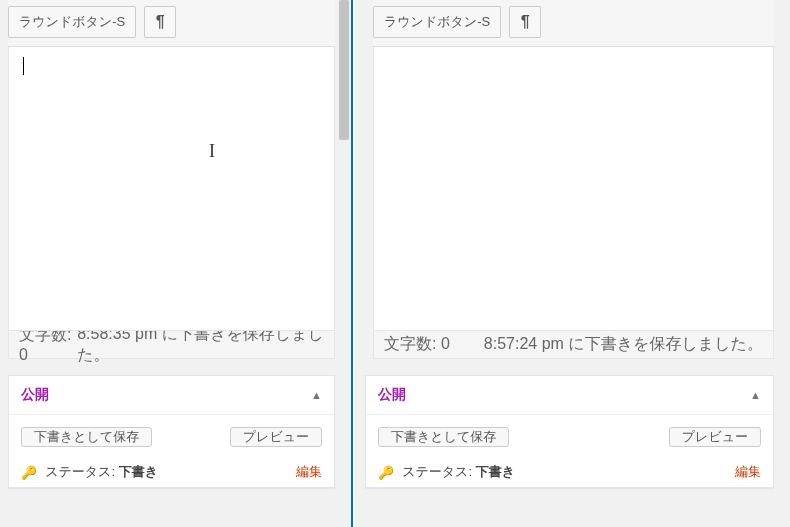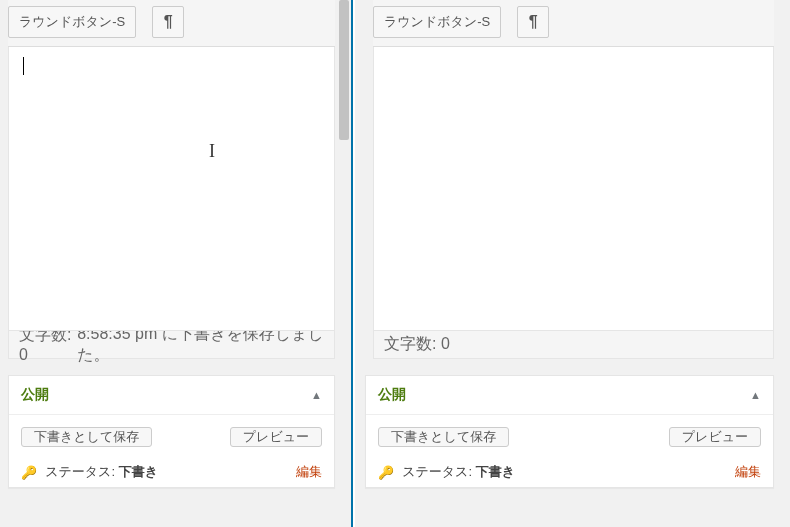--- a/index.html
+++ b/index.html
@@ -28,21 +28,21 @@
   
   .editor-wrap {
     background:#f1f1f1;
     padding: 0 0 0 8px;
   }
   .toolbar {
     padding: 4px 0 8px 0;
     border-bottom:1px solid #ddd;
     background:#f5f5f5;
   }
-  .toolbar-row { display:flex; gap:16px; align-items:center; margin-top:2px;}
+  .toolbar-row { display:flex; gap:8px; align-items:center; margin-top:2px;}
   .tb-btn {
     display:inline-flex; align-items:center; justify-content:center;
     height:32px; padding:0 10px;
     border:1px solid #ccc; background:#f7f7f7;
     font-size:13px; color:#555; cursor:pointer; border-radius:2px;
     user-select:none;
   }
   .tb-btn.icon { width:32px; padding:0; font-size:15px; font-weight:bold; }
   .pilcrow { font-size:16px; }
 
@@ -90,21 +90,21 @@
     border:1px solid #e5e5e5;
     box-shadow:0 1px 1px rgba(0,0,0,.04);
   }
   .metabox-header {
     display:flex; justify-content:space-between; align-items:center;
     padding:10px 12px;
     border-bottom:1px solid #eee;
     cursor:pointer;
   }
   .metabox-header h2 {
-    margin:0; font-size:14px; font-weight:600; color:#4d7c0f;
+    margin:0; font-size:14px; font-weight:600; color:#a21caf;
   }
   .toggle-indicator { color:#72777c; font-size:11px; }
   .metabox-body { padding:12px 12px 6px 12px; }
   .row-actions {
     display:flex; justify-content:space-between; margin-bottom:16px;
   }
   .button {
     display:inline-flex; align-items:center; justify-content:center;
     height:20px; padding:0 12px;
     border:1px solid #ccc; border-radius:3px;
@@ -199,20 +199,23 @@
         </div>
       </div>
       <div class="editor-body">
         <div class="editor-text"></div>
       </div>
       <div class="statusbar">
         <span>
           <span>文字数:</span>
           <span>0</span>
         </span>
+        <span>
+          <span>8:57:24 pm</span><span> に下書きを保存しました。</span>
+        </span>
       </div>
     </div>
 
     <div class="metabox">
       <div class="metabox-header">
         <h2>公開</h2>
         <span class="toggle-indicator">▲</span>
       </div>
       <div class="metabox-body">
         <div class="row-actions">

